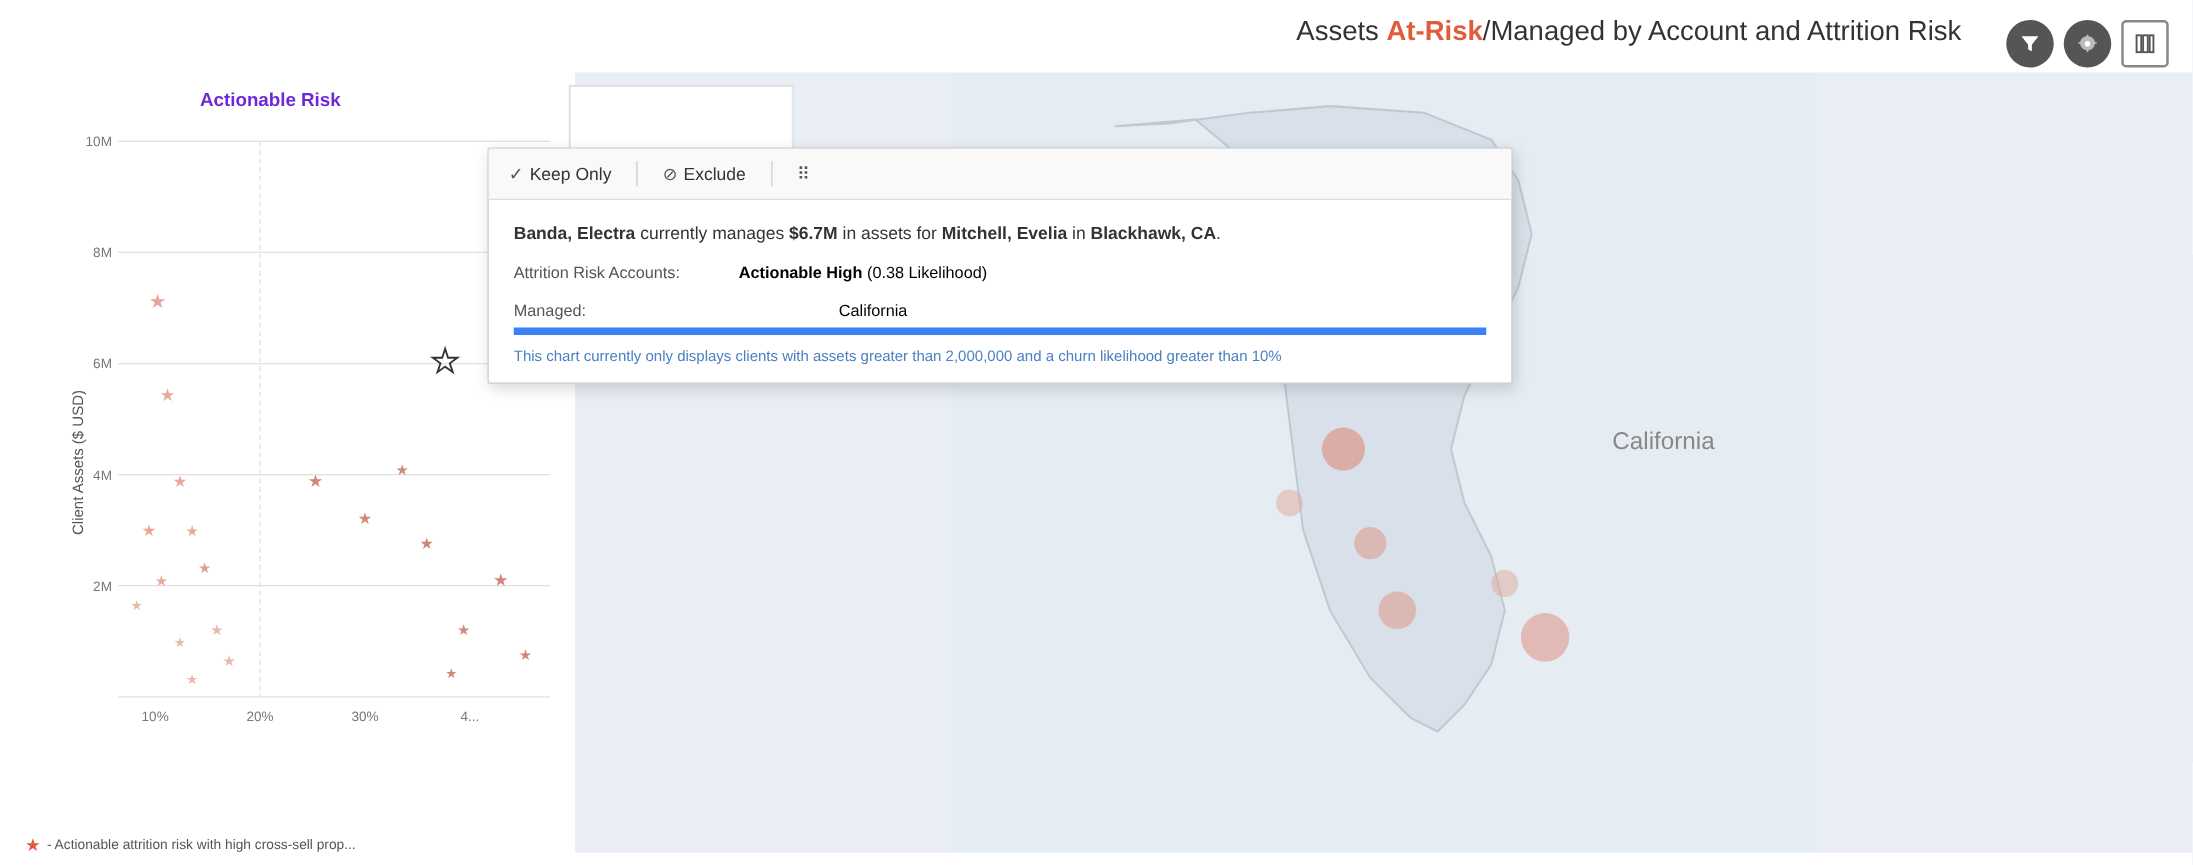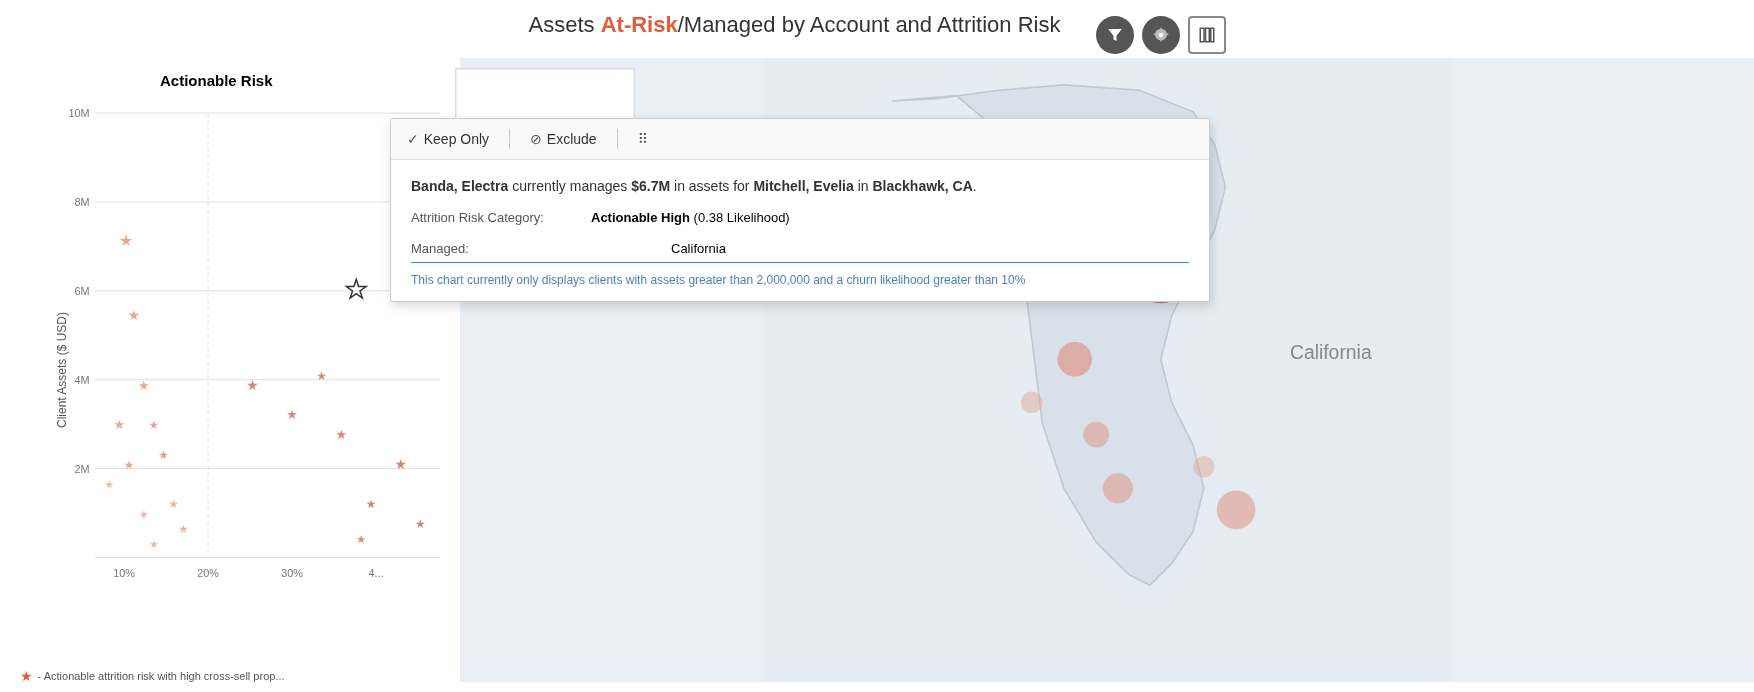--- a/index.html
+++ b/index.html
@@ -10,21 +10,21 @@
       height: 692px;
       overflow: hidden;
       position: relative;
     }
 
     
     .header {
       padding: 12px 19px 4px 20px;
       display: flex;
       align-items: flex-start;
-      justify-content: center;
+      justify-content: flex-end;
       gap: 36px;
     }
     .header-left {}
     .header-title {
       font-size: 22px;
       color: #333;
       font-weight: normal;
     }
     .header-title .at-risk {
       color: #e05c3a;
@@ -88,21 +88,21 @@
       white-space: nowrap;
     }
     .chart-svg {
       width: 100%;
       height: 100%;
     }
     .actionable-risk-label {
       position: absolute;
       top: 14px;
       left: 160px;
-      color: #000000;
+      color: #6d28d9;
       font-size: 15px;
       font-weight: bold;
     }
 
     
     .tooltip {
       position: absolute;
       left: 390px;
       top: 60px;
       width: 820px;
@@ -164,21 +164,21 @@
     }
     .tooltip-detail-row .value.normal {
       font-weight: normal;
     }
     .tooltip-spacer {
       height: 10px;
     }
     .tooltip-footer {
       font-size: 12px;
       color: #4a7fc1;
-      border-top: 1px solid #3b82f6;
+      border-top: 6px solid #3b82f6;
       padding-top: 10px;
       margin-top: 4px;
     }
 
     
     .map-area {
       flex: 1;
       position: relative;
       background: #e8eef4;
       overflow: hidden;
@@ -333,21 +333,21 @@
       <div class="tooltip-toolbar-item">
         <span class="icon">⠿</span>
       </div>
     </div>
     <div class="tooltip-body">
       <div class="tooltip-main-text">
         <strong>Banda, Electra</strong><span> currently manages </span><strong>$6.7M</strong><span> in assets for </span><strong>Mitchell, Evelia</strong><span> in </span><strong>Blackhawk, CA</strong><span>.</span>
       </div>
 
       <div class="tooltip-detail-row">
-        <span class="label">Attrition Risk Category:</span>
+        <span class="label">Attrition Risk Accounts:</span>
         <span class="value">Actionable High</span>&nbsp;<span class="value normal">(0.38 Likelihood)</span>
       </div>
 
       <div class="tooltip-spacer"></div>
 
       <div class="tooltip-detail-row">
         <span class="label">Managed:</span>
         <span style="width:80px"></span>
           <span class="value normal">California</span>
       </div>

